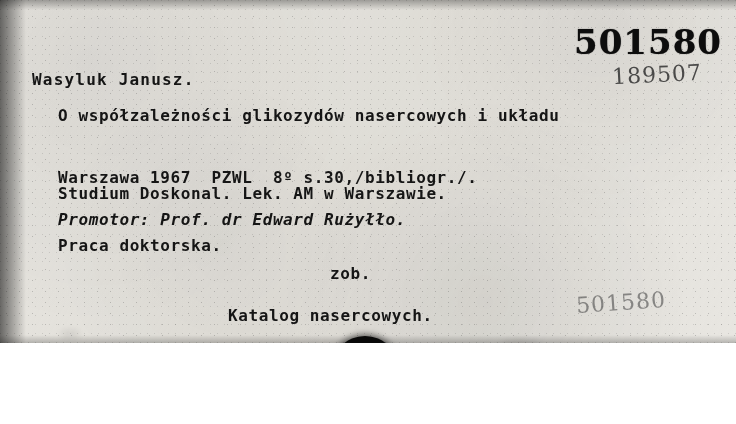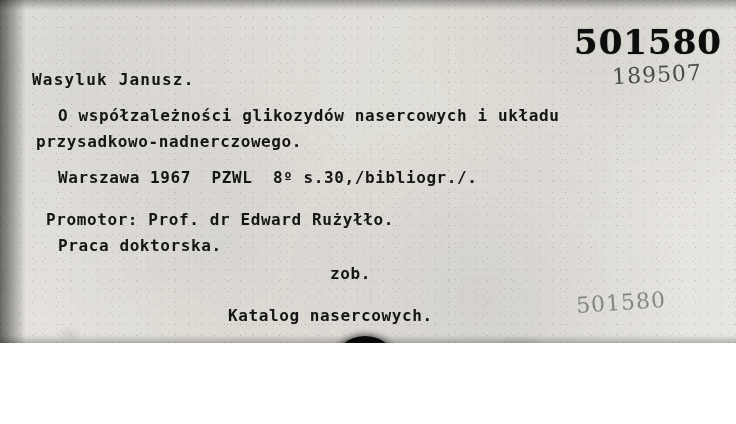--- a/index.html
+++ b/index.html
@@ -110,21 +110,21 @@
   .body-line {
     font-size: 16px;
     font-weight: bold;
     letter-spacing: 0.6px;
   }
 
   #title-1   { top: 106px; left: 58px; text-align: right; }
   #title-2   { top: 132px; left: 36px; }
   #imprint   { top: 158px; left: 58px; margin-top: 10px; }
   #institute { top: 184px; left: 58px; }
-  #promoter  { top: 210px; left: 46px; }
+  #promoter  { top: 210px; left: 58px; font-style: italic; }
   #thesis    { top: 236px; left: 58px; }
   #see-also  { top: 264px; left: 330px; text-align: center; }
   #catalog   { top: 306px; left: 228px; }
 
   
   #blob {
     position: absolute;
     left: 331px;
     top: 336px;
     width: 68px;
@@ -168,24 +168,24 @@
   <div class="smudge" style="left:60px; top:330px; width:20px; height:8px; opacity:0.45;"></div>
 
   <div class="txt" id="accession">501580</div>
 
   <div class="txt" id="handwritten-top">189507</div>
 
   <div class="txt" id="author">Wasyluk Janusz.</div>
 
   <div class="txt body-line" id="title-1">O współzależności glikozydów nasercowych i układu</div>
 
-  <div class="txt body-line" id="title-2">przysadkowo-nadnerczowego.</div>
 
   <div class="txt body-line" id="imprint">Warszawa 1967  PZWL  8º s.30,/bibliogr./.</div>
 
+  <div class="txt body-line" id="institute">Studium Doskonal. Lek. AM w Warszawie.</div>
 
   <div class="txt body-line" id="promoter">Promotor: Prof. dr Edward Rużyłło.</div>
 
   <div class="txt body-line" id="thesis">Praca doktorska.</div>
 
   <div class="txt body-line" id="see-also">zob.</div>
 
   <div class="txt body-line" id="catalog">Katalog nasercowych.</div>
 
   <div id="blob"></div>

